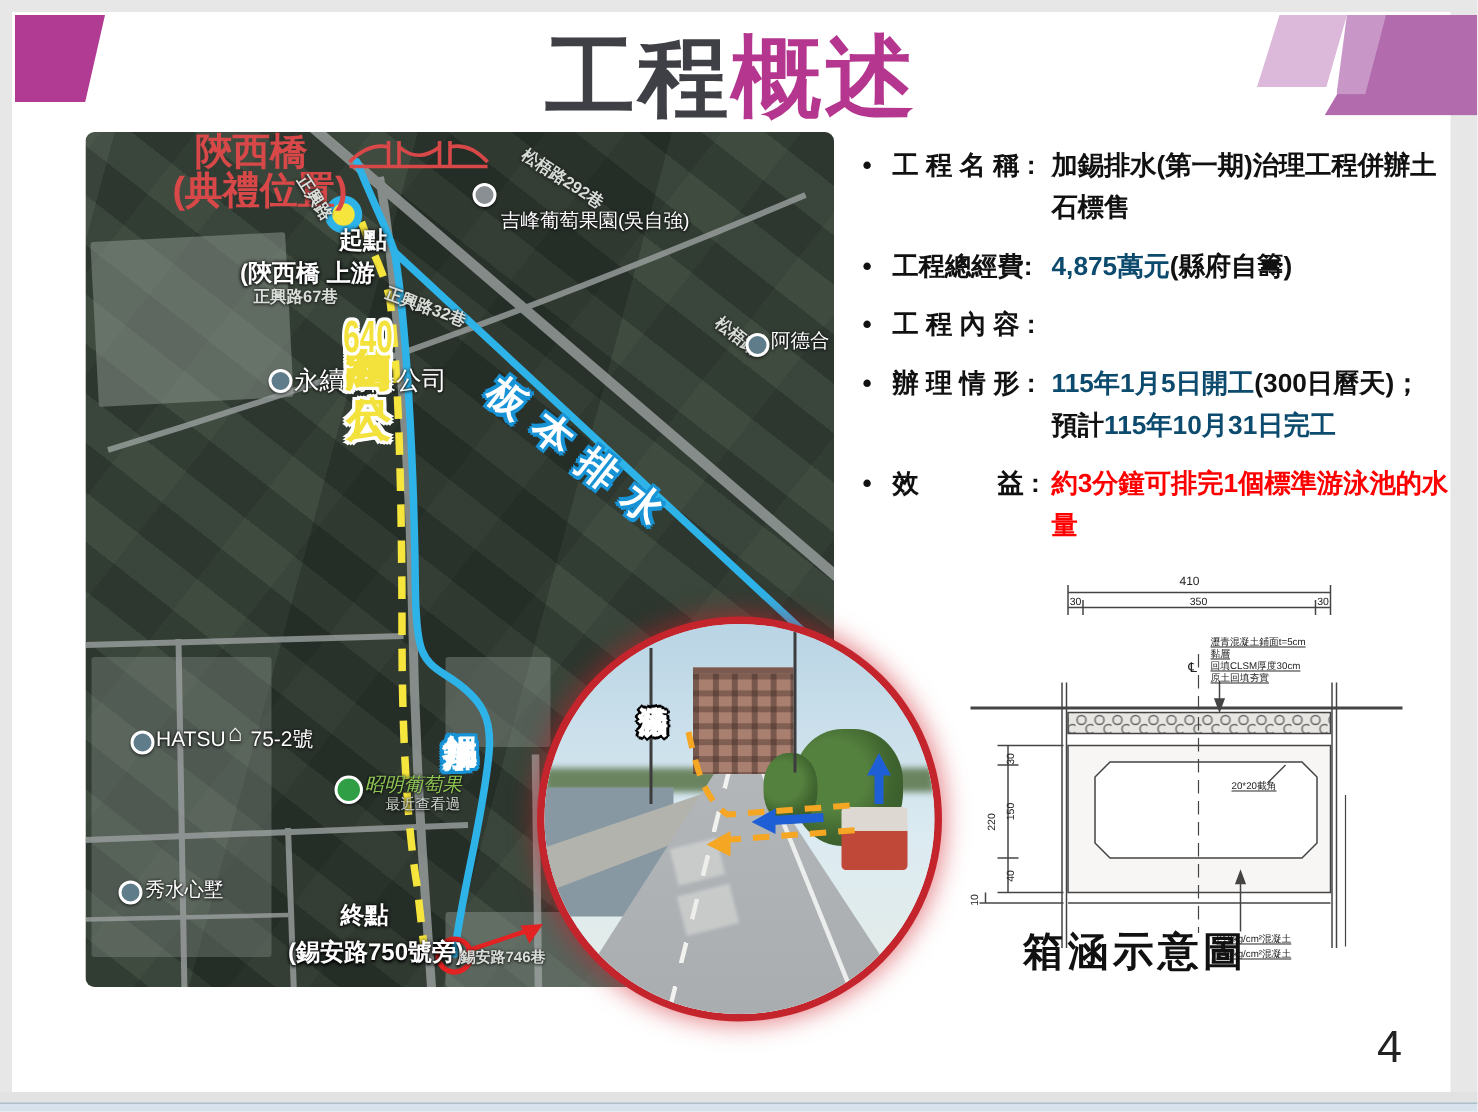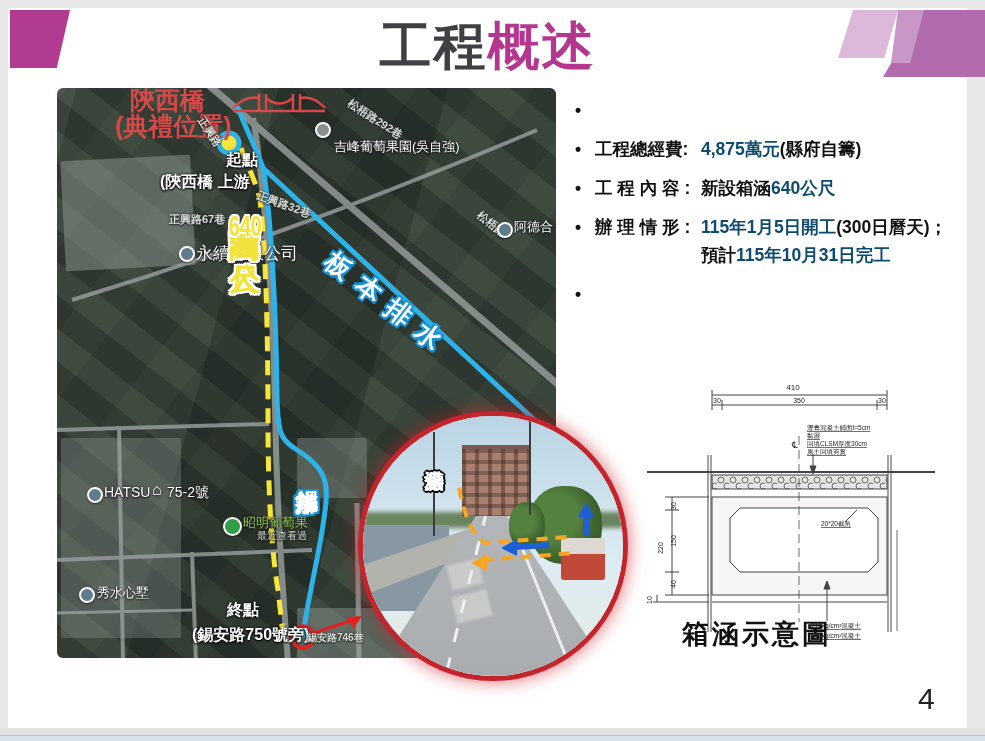--- a/index.html
+++ b/index.html
@@ -8,21 +8,21 @@
   
   #slide{left:8px;top:8px;width:959px;height:720px;background:#ffffff;}
   #bottom-strip{left:0;top:728px;width:985px;height:8px;background:#e2e2e2;}
   #bottom-bar{left:0;top:735px;width:985px;height:6px;background:#d7e2ec;border-top:1px solid #aebfca;}
   .deco{position:absolute;}
   #deco-tl{left:10px;top:10px;width:60px;height:58px;background:#b13a92;clip-path:polygon(0 0,100% 0,78% 100%,0 100%);}
   #deco-tr-dark{left:883px;top:10px;width:102px;height:67px;background:#b26cae;clip-path:polygon(39% 0,100% 0,100% 100%,0 100%);}
   #deco-tr-med{left:891px;top:10px;width:33px;height:53px;background:#c997c7;clip-path:polygon(21% 0,100% 0,58% 100%,0 100%);}
   #deco-tr-light{left:838px;top:10px;width:60px;height:48px;background:#dcb9da;clip-path:polygon(25% 0,100% 0,77% 100%,0 100%);}
   
-  #page-title{left:8px;top:12px;width:959px;text-align:center;font-size:52px;font-weight:900;letter-spacing:2px;}
+  #page-title{left:8px;top:12px;width:959px;text-align:center;font-size:60px;font-weight:900;letter-spacing:2px;}
   #page-title .t-black{color:#3f3f46;}
   #page-title .t-magenta{color:#b5368f;}
   #page-num{left:918px;top:682px;font-size:30px;color:#222;}
   
   #bullets{left:575px;top:96px;width:396px;font-size:17.5px;font-weight:bold;color:#111;}
   .bullet{display:flex;margin-bottom:11px;line-height:28px;}
   .bullet .dot{flex:0 0 20px;}
   .bullet .label{flex:0 0 auto;min-width:106px;white-space:pre;color:#111;}
   .bullet .value{flex:1;}
   .c-black{color:#111;}
@@ -135,35 +135,35 @@
 
   <div class="map-white" style="left:136px;top:62px;margin-left:33px;">起點</div>
   <div class="map-white" style="left:103px;top:84px;">(陝西橋 上游</div>
   <div class="map-white" style="left:170px;top:512px;">終點</div>
   <div class="map-white" style="left:135px;top:537px;">(錫安路750號旁)</div>
 
   <div class="map-street" style="left:150px;top:26px;transform:rotate(57deg);transform-origin:left top;">正興路</div>
   <div class="map-street" style="left:296px;top:8px;transform:rotate(33deg);transform-origin:left top;">松梧路292巷</div>
   <div class="map-street" style="left:203px;top:100px;transform:rotate(20deg);transform-origin:left top;">正興路32巷</div>
   <div class="map-street" style="left:426px;top:120px;transform:rotate(38deg);transform-origin:left top;">松梧路</div>
-  <div class="map-street" style="left:112px;top:102px;margin-top:22px;">正興路67巷</div>
+  <div class="map-street" style="left:112px;top:102px;">正興路67巷</div>
   <div class="map-street" style="left:250px;top:543px;font-size:10px;">錫安路746巷</div>
 
   <span class="pin gray" style="left:258px;top:34px;"></span>
   <div class="map-poi" style="left:277px;top:30px;margin-top:20px;">吉峰葡萄果園(吳自強)</div>
   <span class="pin" style="left:440px;top:134px;"></span>
   <div class="map-poi" style="left:457px;top:130px;">阿德合</div>
   <span class="pin" style="left:122px;top:158px;"></span>
   <div class="map-poi" style="left:139px;top:154px;font-size:17px;">永續有限公司</div>
   <span class="pin" style="left:30px;top:399px;"></span>
   <div class="map-poi" style="left:47px;top:396px;font-size:14px;">HATSU</div>
   <span class="house-glyph" style="left:95px;top:393px;">⌂</span>
   <div class="map-poi" style="left:110px;top:396px;font-size:14px;">75-2號</div>
   <span class="poi-green" style="left:166px;top:429px;"></span>
-  <div class="map-poi" style="left:186px;top:426px;color:#8ec653;">昭明葡萄果</div>
+  <div class="map-poi" style="left:186px;top:426px;color:#8ec653;font-style:italic;">昭明葡萄果</div>
   <div class="map-poi" style="left:200px;top:441px;font-size:10px;color:#cfd6cf;text-align:center;">最近查看過</div>
   <span class="pin" style="left:22px;top:499px;"></span>
   <div class="map-poi" style="left:40px;top:496px;">秀水心墅</div>
 
   <div class="abs vtext outline-white" id="culvert-note">
     <span>新設箱涵約</span><span class="tcy">640</span><span>公尺</span>
   </div>
   <div class="abs outline-blue" id="canal-banben">板本排水</div>
   <div class="abs vtext outline-blue" id="canal-jiaxi">加錫排水</div>
 </div>
@@ -266,34 +266,37 @@
     <text x="176" y="148" text-decoration="underline">20*20截角</text>
     <text x="166" y="250" text-decoration="underline">210kg/cm²混凝土</text>
     <text x="166" y="260" text-decoration="underline">140kg/cm²混凝土</text>
   </g>
 </svg>
 <div class="abs" id="diagram-title">箱涵示意圖</div>
 
 <div class="abs" id="bullets">
     <div class="bullet">
       <span class="dot">•</span>
+      <span class="label">工 程 名 稱 : </span>
+      <div class="value"><span class="c-black">加錫排水(第一期)治理工程併辦土石標售</span></div>
     </div>
     <div class="bullet">
       <span class="dot">•</span>
       <span class="label">工程總經費: </span>
       <div class="value"><span class="c-blue">4,875萬元</span><span class="c-black">(縣府自籌)</span></div>
     </div>
     <div class="bullet">
       <span class="dot">•</span>
       <span class="label">工 程 內 容 : </span>
-      <div class="value"><span class="c-black">新設箱涵</span><span class="c-blue">640公尺</span></div>
     </div>
     <div class="bullet">
       <span class="dot">•</span>
       <span class="label">辦 理 情 形 : </span>
       <div class="value"><span class="c-blue">115年1月5日開工</span><span class="c-black">(300日曆天)；</span><br><span class="c-black">預計</span><span class="c-blue">115年10月31日完工</span></div>
     </div>
     <div class="bullet">
       <span class="dot">•</span>
+      <span class="label">效　　　益 : </span>
+      <div class="value"><span class="c-red">約3分鐘可排完1個標準游泳池的水量</span></div>
     </div>
   </div>
 
 <div class="abs" id="page-num">4</div>
 
 </body></html>

